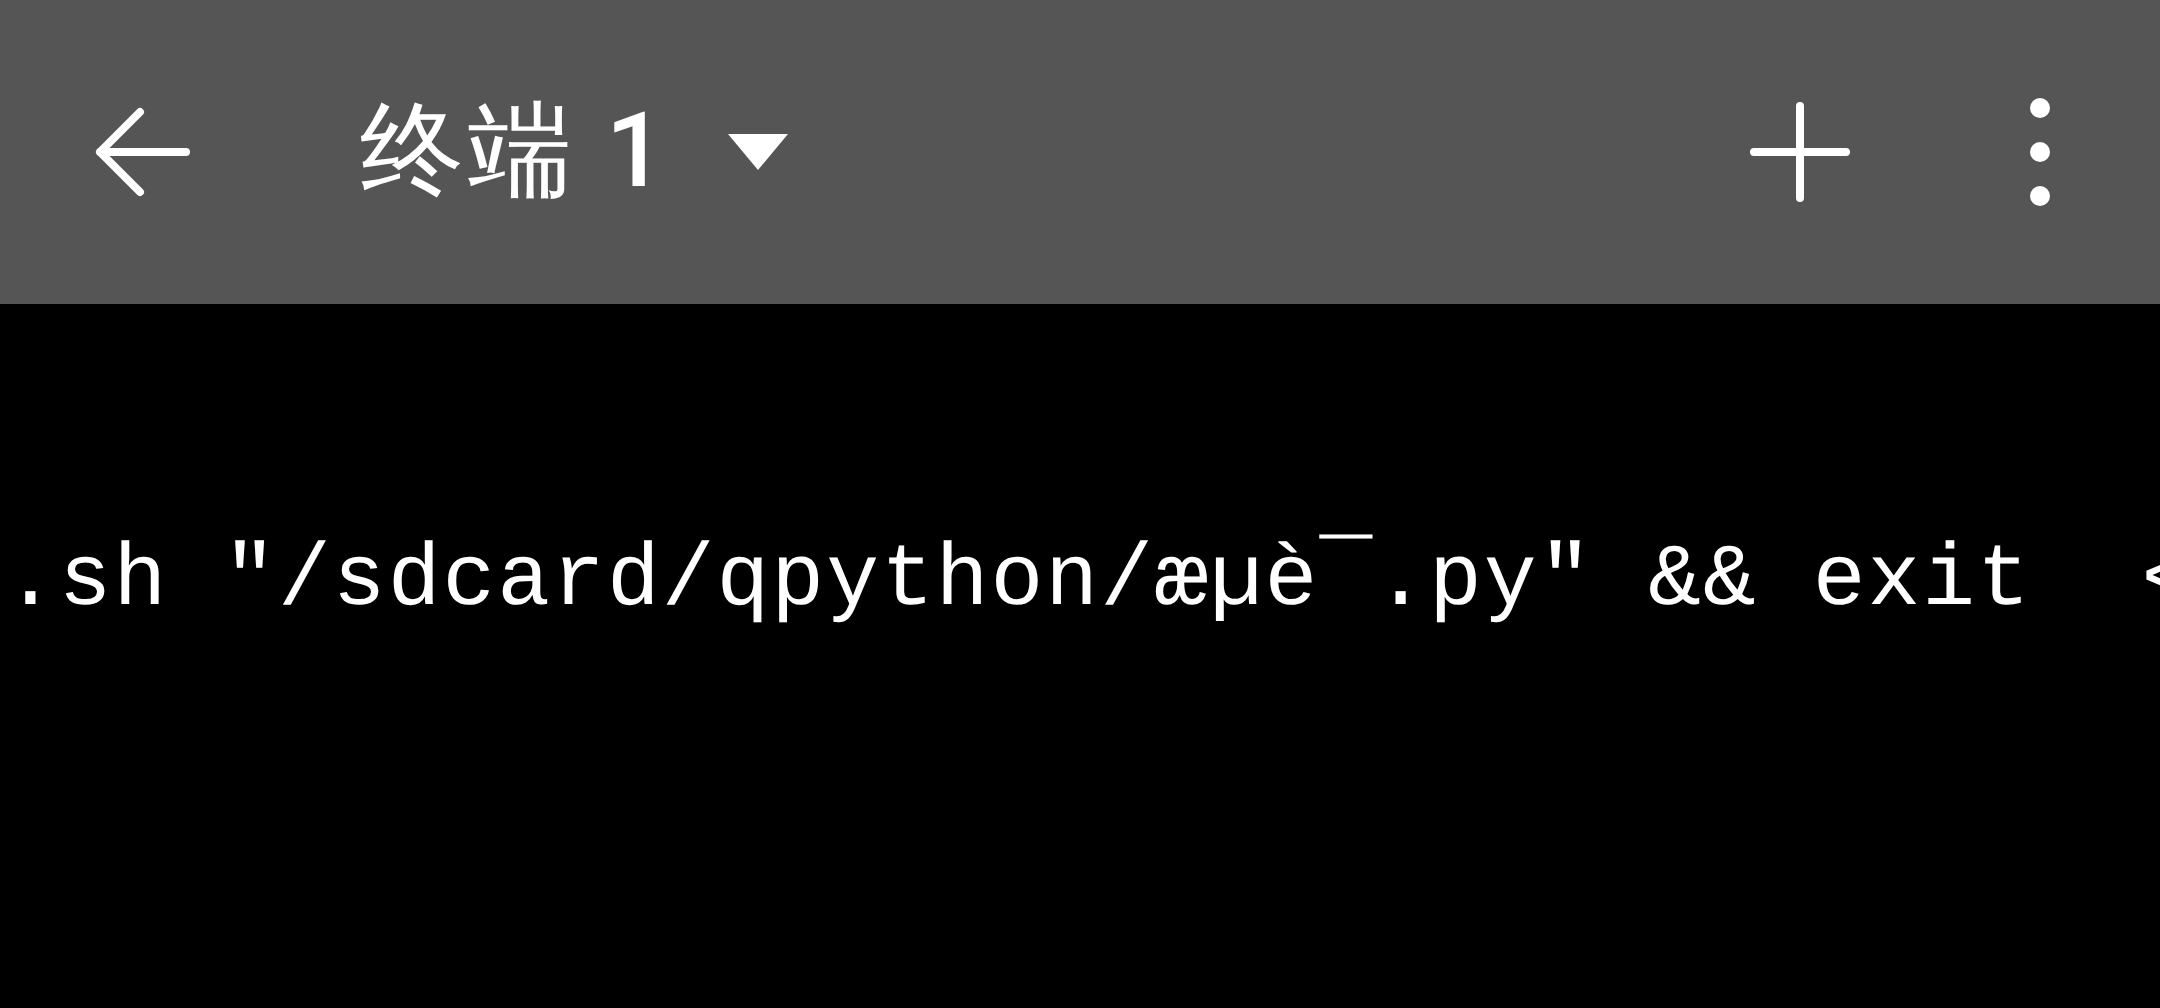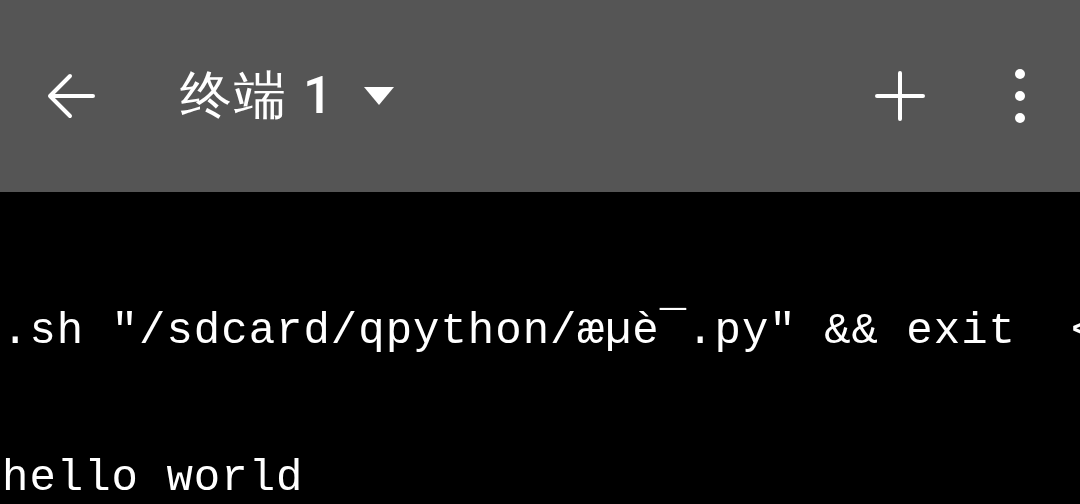--- a/index.html
+++ b/index.html
@@ -8,21 +8,21 @@
       box-sizing: border-box;
     }
     body {
       width: 1080px;
       height: 504px;
       font-family: -apple-system, BlinkMacSystemFont, "Segoe UI", Roboto, sans-serif;
       background: #000;
       overflow: hidden;
     }
     .toolbar {
-      height: 192px;
+      height: 152px;
       background: #555555;
       display: flex;
       align-items: center;
       padding: 0 30px;
       color: #fff;
     }
     .back-btn {
       width: 80px;
       height: 80px;
       display: flex;
@@ -126,18 +126,17 @@
   </div>
   <div class="more-btn">
     <span class="dot"></span>
     <span class="dot"></span>
     <span class="dot"></span>
   </div>
 </div>
 
 <div class="terminal">
   <span class="terminal-line">.sh "/sdcard/qpython/æµè¯.py" &amp;&amp; exit  &lt; &lt;</span>
-  <span class="terminal-line">hello world</span>
   
   
   <span class="terminal-line"></span>
   
 </div>
 
 </body></html>

